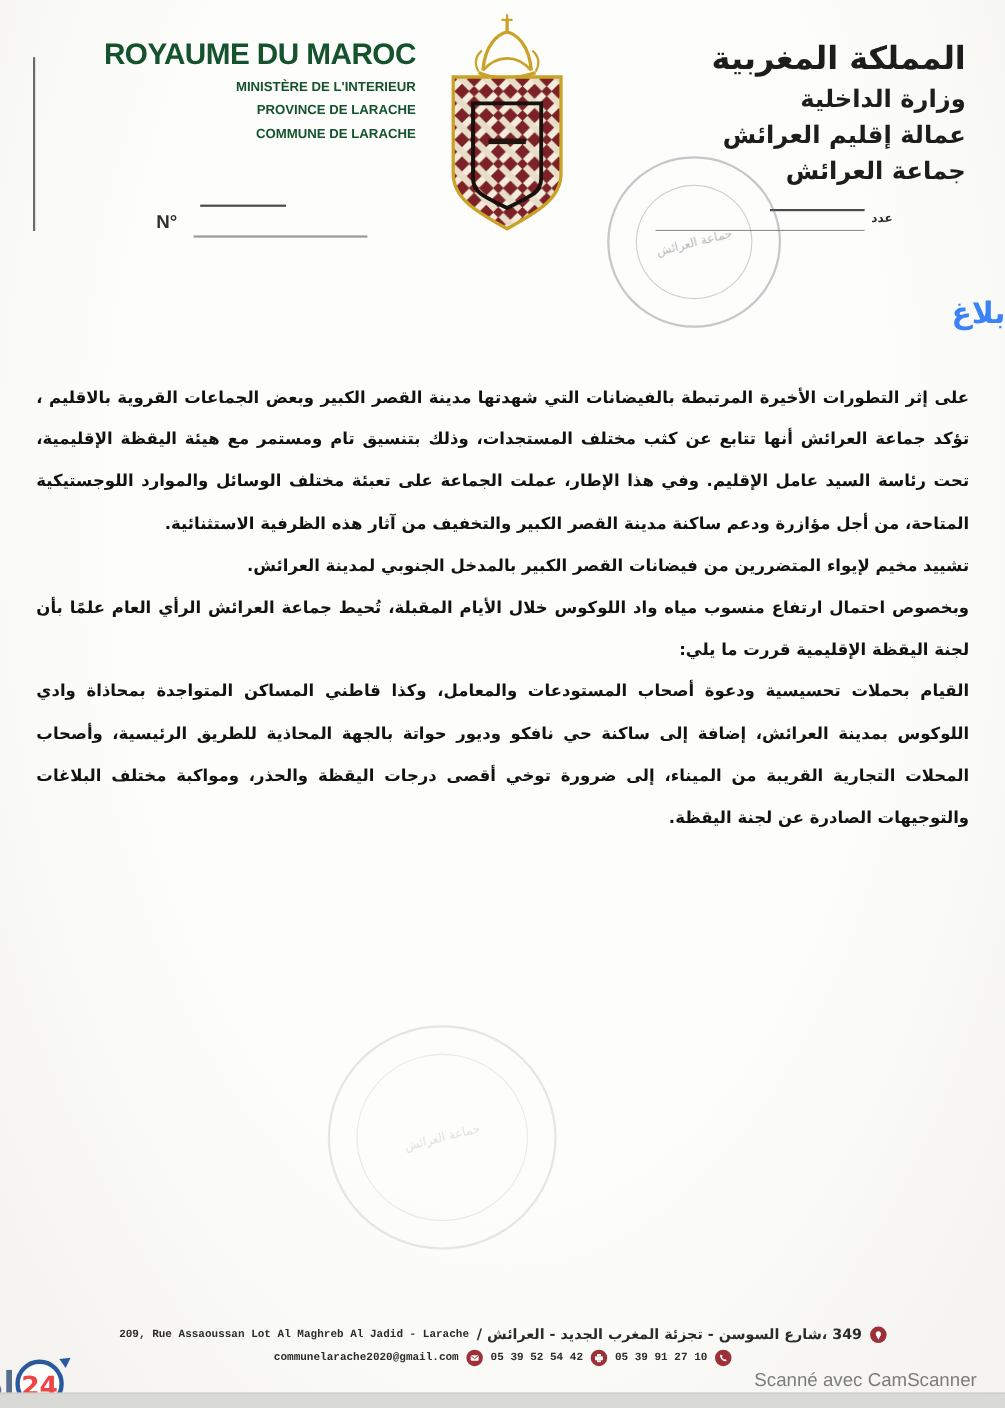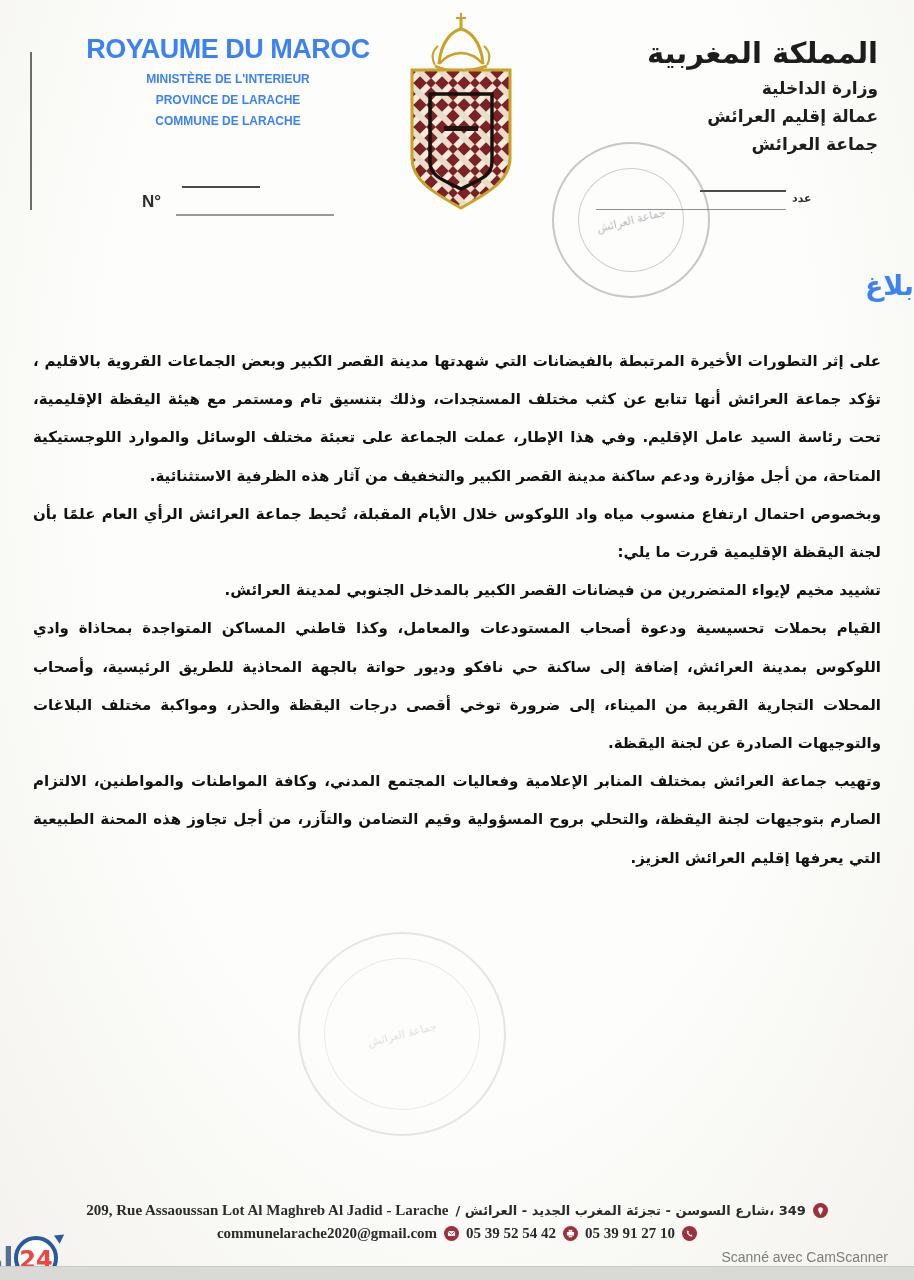--- a/index.html
+++ b/index.html
@@ -5,32 +5,32 @@
   html,body{margin:0;padding:0;}
   body{
     width:914px;height:1280px;position:relative;overflow:hidden;
     background:radial-gradient(ellipse at 50% 35%, #fdfdfb 55%, #f3f2ee 100%);
     font-family:"DejaVu Sans","Liberation Sans",sans-serif;
     color:#161616;
   }
   .abs{position:absolute;}
 
   
-  .hdr-left{left:78px;top:34px;width:300px;text-align:center;color:#3b82f6;}
+  .hdr-left{left:78px;top:34px;width:300px;text-align:right;color:#14532d;}
   .hdr-left .country{font-family:"Liberation Sans",sans-serif;font-weight:bold;font-size:27px;letter-spacing:-.5px;white-space:nowrap;}
   .hdr-left .sub{font-family:"Liberation Sans",sans-serif;font-weight:bold;font-size:12px;margin-top:7px;white-space:nowrap;}
   .hdr-rule{left:182px;top:186px;width:78px;height:2px;background:#4a4a4a;}
   .num-label{left:142px;top:192px;font-family:"Liberation Sans",sans-serif;font-weight:bold;font-size:17px;color:#2e2e2e;}
   .num-line{left:176px;top:214px;width:158px;height:1.5px;background:#9a9a98;}
   .scan-line{left:30px;top:52px;width:1.5px;height:158px;background:#3c3c3c;opacity:.75;}
 
   
   .hdr-right{right:36px;top:36px;width:300px;text-align:right;direction:rtl;color:#1d1d1d;}
   .hdr-right .kingdom{font-weight:bold;font-size:29px;}
-  .hdr-right .sub{font-weight:bold;font-size:17px;margin-top:8px;}
+  .hdr-right .sub{font-weight:bold;font-size:22px;margin-top:8px;}
   .hdr-right-rule{left:700px;top:190px;width:86px;height:2px;background:#4a4a4a;}
   .adad-label{left:792px;top:192px;font-weight:bold;font-size:11px;direction:rtl;color:#2e2e2e;}
   .adad-line{left:596px;top:209px;width:190px;height:1.2px;background:#8f8f8d;}
 
   
   .emblem{left:398px;top:6px;width:126px;height:210px;}
 
   
   .stamp{border-radius:50%;border:2px solid rgba(108,108,124,.5);}
   .stamp .inner{position:absolute;inset:24px;border:1.4px solid rgba(108,108,124,.42);border-radius:50%;}
@@ -42,38 +42,38 @@
   
   .doc-title{left:0;top:270px;width:100%;text-align:right;font-weight:bold;font-size:27px;direction:rtl;color:#3b82f6;}
   .body-text{left:33px;top:342px;width:848px;direction:rtl;text-align:justify;
     font-weight:bold;font-size:15px;line-height:38.2px;color:#121212;}
   .body-text p{margin:0;}
 
   
   .footer{left:0;bottom:38px;width:100%;text-align:center;color:#2b2b2b;}
   .f-line{display:flex;justify-content:center;align-items:center;gap:7px;direction:rtl;}
   .f-line.second{margin-top:6px;direction:ltr;}
-  .f-latin{font-family:Liberation Serif, serif;font-weight:bold;font-size:15px;direction:ltr;}
+  .f-latin{font-family:Liberation Mono, monospace;font-weight:bold;font-size:10px;direction:ltr;}
   .f-ar{font-weight:bold;font-size:13px;}
   .ficon{width:15px;height:15px;border-radius:50%;background:#9e3039;display:inline-flex;
     align-items:center;justify-content:center;flex:0 0 auto;}
   .ficon svg{display:block;}
 
   
   .logo24{left:-14px;bottom:-14px;width:130px;height:92px;}
   .logo-ar{position:absolute;left:0;bottom:18px;font-weight:bold;font-size:30px;color:#3d577c;direction:rtl;opacity:.85;letter-spacing:2px;}
   .logo-ring{position:absolute;left:28px;bottom:14px;width:44px;height:44px;border:4px solid #2a5a9e;
     border-radius:50%;background:#fdfdfb;box-sizing:border-box;}
   .logo-arrow{position:absolute;left:70px;bottom:52px;width:0;height:0;
     border-left:9px solid #2a5a9e;border-top:5px solid transparent;border-bottom:5px solid transparent;transform:rotate(-35deg);}
   .logo-num{position:absolute;left:30px;bottom:20px;width:40px;text-align:center;
     font-weight:bold;font-size:24px;color:#ef4444;}
 
   
-  .cam-credit{right:26px;bottom:15px;font-family:"Liberation Sans",sans-serif;font-size:14px;color:#7c7c7c;}
+  .cam-credit{right:26px;bottom:15px;font-family:"Liberation Sans",sans-serif;font-size:17px;color:#7c7c7c;}
   .bottom-strip{left:0;bottom:0;width:100%;height:13px;background:#d9d9d6;border-top:1px solid #c9c9c6;}
 </style>
 </head>
 <body>
 
 <div class="abs scan-line"></div>
 
 <div class="abs hdr-left">
   <div class="country">ROYAUME DU MAROC</div>
   <div class="sub">MINISTÈRE DE L'INTERIEUR</div>
@@ -127,24 +127,23 @@
 </div>
 <div class="abs stamp stamp-body">
   <div class="inner"></div>
   <div class="txt">جماعة العرائش</div>
 </div>
 
 <div class="abs doc-title">بلاغ</div>
 
 <div class="abs body-text">
   <p>على إثر التطورات الأخيرة المرتبطة بالفيضانات التي شهدتها مدينة القصر الكبير وبعض الجماعات القروية بالاقليم ، تؤكد جماعة العرائش أنها تتابع عن كثب مختلف المستجدات، وذلك بتنسيق تام ومستمر مع هيئة اليقظة الإقليمية، تحت رئاسة السيد عامل الإقليم. وفي هذا الإطار، عملت الجماعة على تعبئة مختلف الوسائل والموارد اللوجستيكية المتاحة، من أجل مؤازرة ودعم ساكنة مدينة القصر الكبير والتخفيف من آثار هذه الظرفية الاستثنائية.</p>
+  <p>تشييد مخيم لإيواء المتضررين من فيضانات القصر الكبير بالمدخل الجنوبي لمدينة العرائش.</p>
   <p>وبخصوص احتمال ارتفاع منسوب مياه واد اللوكوس خلال الأيام المقبلة، تُحيط جماعة العرائش الرأي العام علمًا بأن لجنة اليقظة الإقليمية قررت ما يلي:</p>
-  <p>تشييد مخيم لإيواء المتضررين من فيضانات القصر الكبير بالمدخل الجنوبي لمدينة العرائش.</p>
   <p>القيام بحملات تحسيسية ودعوة أصحاب المستودعات والمعامل، وكذا قاطني المساكن المتواجدة بمحاذاة وادي اللوكوس بمدينة العرائش، إضافة إلى ساكنة حي نافكو وديور حواتة بالجهة المحاذية للطريق الرئيسية، وأصحاب المحلات التجارية القريبة من الميناء، إلى ضرورة توخي أقصى درجات اليقظة والحذر، ومواكبة مختلف البلاغات والتوجيهات الصادرة عن لجنة اليقظة.</p>
-  <p>وتهيب جماعة العرائش بمختلف المنابر الإعلامية وفعاليات المجتمع المدني، وكافة المواطنات والمواطنين، الالتزام الصارم بتوجيهات لجنة اليقظة، والتحلي بروح المسؤولية وقيم التضامن والتآزر، من أجل تجاوز هذه المحنة الطبيعية التي يعرفها إقليم العرائش العزيز.</p>
 </div>
 
 <div class="abs footer">
   <div class="f-line">
     <span class="ficon">
       <svg width="9" height="9" viewBox="0 0 10 10">
           <circle cx="5" cy="4" r="2.6" fill="#fff"></circle>
           <path d="M5 10 L2.6 5.2 L7.4 5.2 Z" fill="#fff"></path>
         </svg>
     </span>

